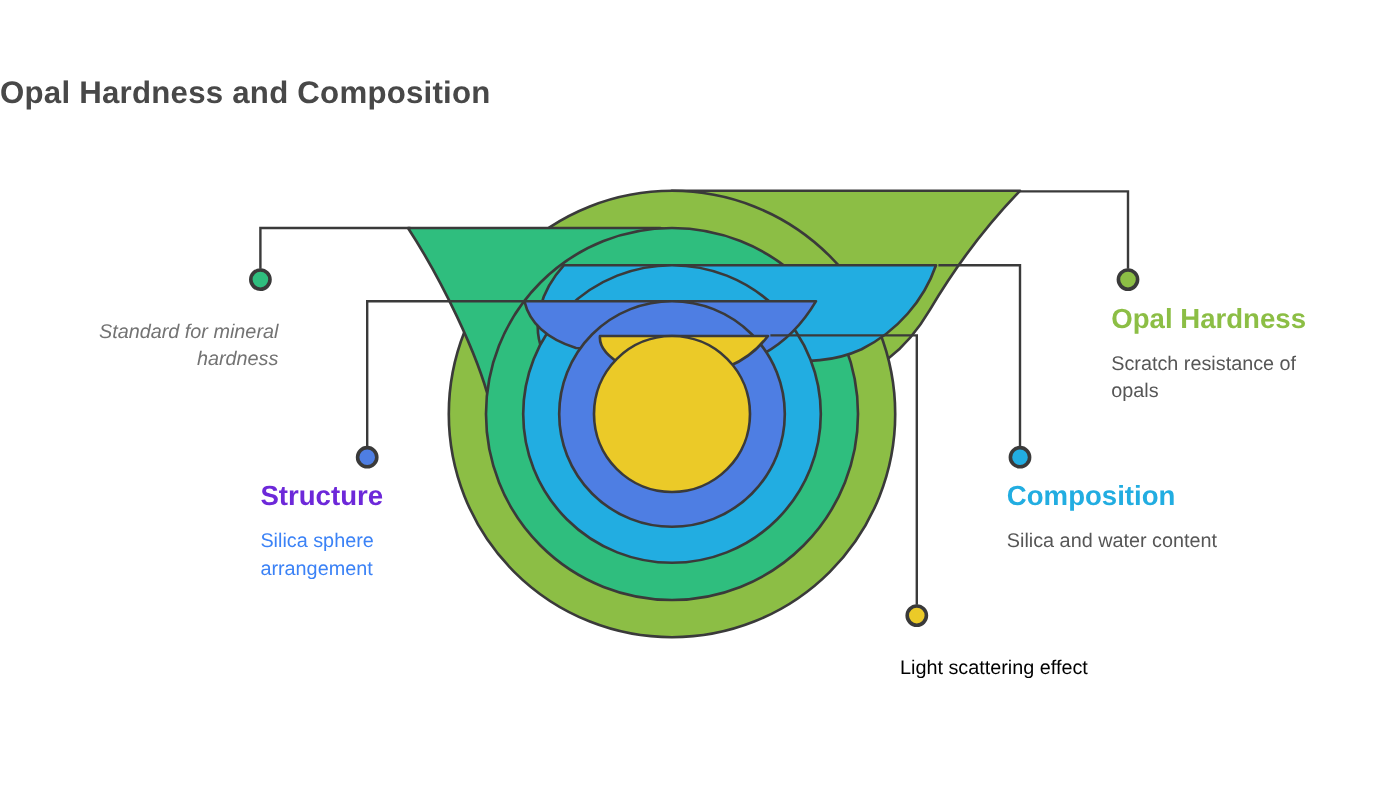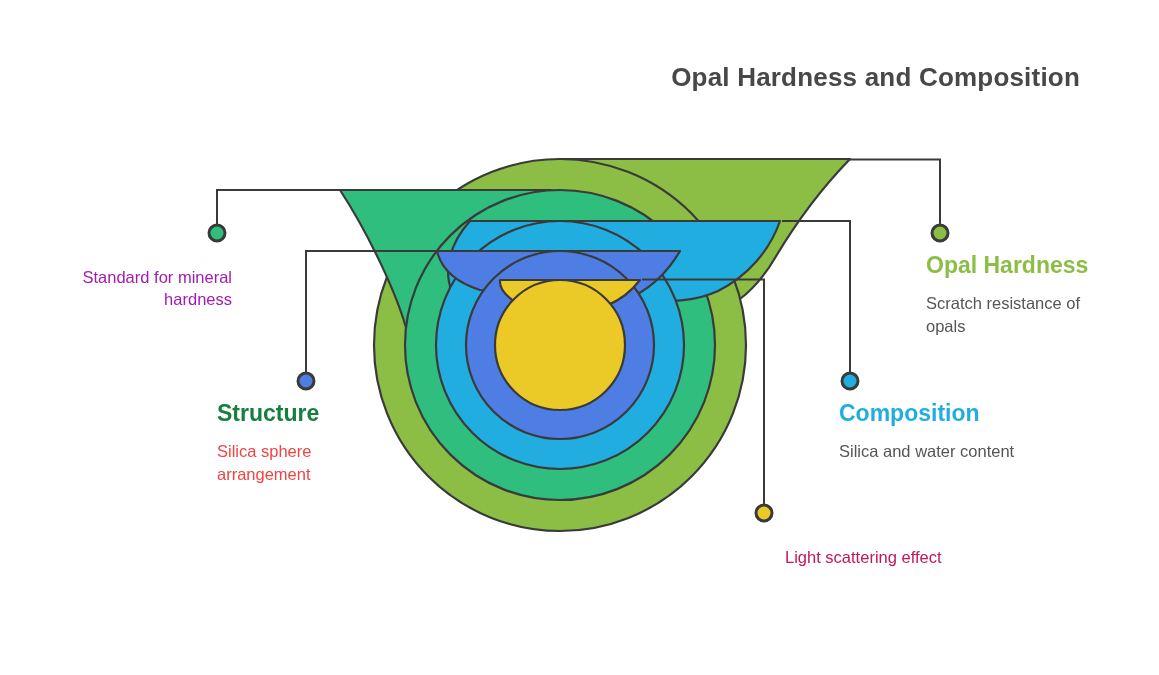--- a/index.html
+++ b/index.html
@@ -1,21 +1,21 @@
 <!DOCTYPE html>
 <html><head>
 <meta charset="utf-8">
 <style>
   html,body{margin:0;padding:0;background:#ffffff;}
   .stage{
     position:relative;width:1159px;height:675px;background:#ffffff;overflow:hidden;
     font-family:"Liberation Sans", sans-serif;
   }
   .title{
-    position:absolute;left:0;right:79px;top:62px;text-align:right;
+    position:absolute;left:0;right:79px;top:62px;text-align:left;
     font-size:26px;font-weight:bold;letter-spacing:0.2px;
   }
   svg.diagram{position:absolute;left:0;top:0;}
   .callout{position:absolute;}
   .callout .label{font-size:23px;font-weight:bold;line-height:1.15;}
   .callout .desc{font-size:16.5px;line-height:1.35;margin-top:14px;}
   .align-right{text-align:right;}
   .align-left{text-align:left;}
 </style>
 </head>
@@ -61,35 +61,35 @@
     </g>
 
     <circle cx="217" cy="233" r="8" stroke-width="3" fill="#2fbe7e" stroke="#3a3a3a"></circle>
     <circle cx="306" cy="381" r="8" stroke-width="3" fill="#4e7ee3" stroke="#3a3a3a"></circle>
     <circle cx="940" cy="233" r="8" stroke-width="3" fill="#8cbe45" stroke="#3a3a3a"></circle>
     <circle cx="850" cy="381" r="8" stroke-width="3" fill="#22ade1" stroke="#3a3a3a"></circle>
     <circle cx="764" cy="513" r="8" stroke-width="3" fill="#ebca28" stroke="#3a3a3a"></circle>
   </svg>
 
   <div class="callout align-right" style="left:62px;top:252px;width:170px;">
-    <div class="desc" style="color: #a21caf;">Standard for mineral hardness</div>
+    <div class="desc" style="color: #737373; font-style: italic;">Standard for mineral hardness</div>
   </div>
 
   <div class="callout align-left" style="left:217px;top:400px;width:120px;">
-    <div class="label" style="color: #15803d;">Structure</div>
-    <div class="desc" style="color: #ef4444;">Silica sphere arrangement</div>
+    <div class="label" style="color: #6d28d9;">Structure</div>
+    <div class="desc" style="color: #3b82f6;">Silica sphere arrangement</div>
   </div>
 
   <div class="callout align-left" style="left:839px;top:400px;width:210px;">
     <div class="label" style="color: rgb(34, 173, 225);">Composition</div>
     <div class="desc" style="color: rgb(86, 86, 86);">Silica and water content</div>
   </div>
 
   <div class="callout align-left" style="left:926px;top:252px;width:182px;">
     <div class="label" style="color: rgb(140, 190, 69);">Opal Hardness</div>
     <div class="desc" style="color: rgb(86, 86, 86);">Scratch resistance of opals</div>
   </div>
 
   <div class="callout align-left" style="left:750px;top:532px;width:200px;">
-    <div class="desc" style="color: #be185d; margin-left: 35px;">Light scattering effect</div>
+    <div class="desc" style="color: #000000;">Light scattering effect</div>
   </div>
 
 </div>
 
 </body></html>

